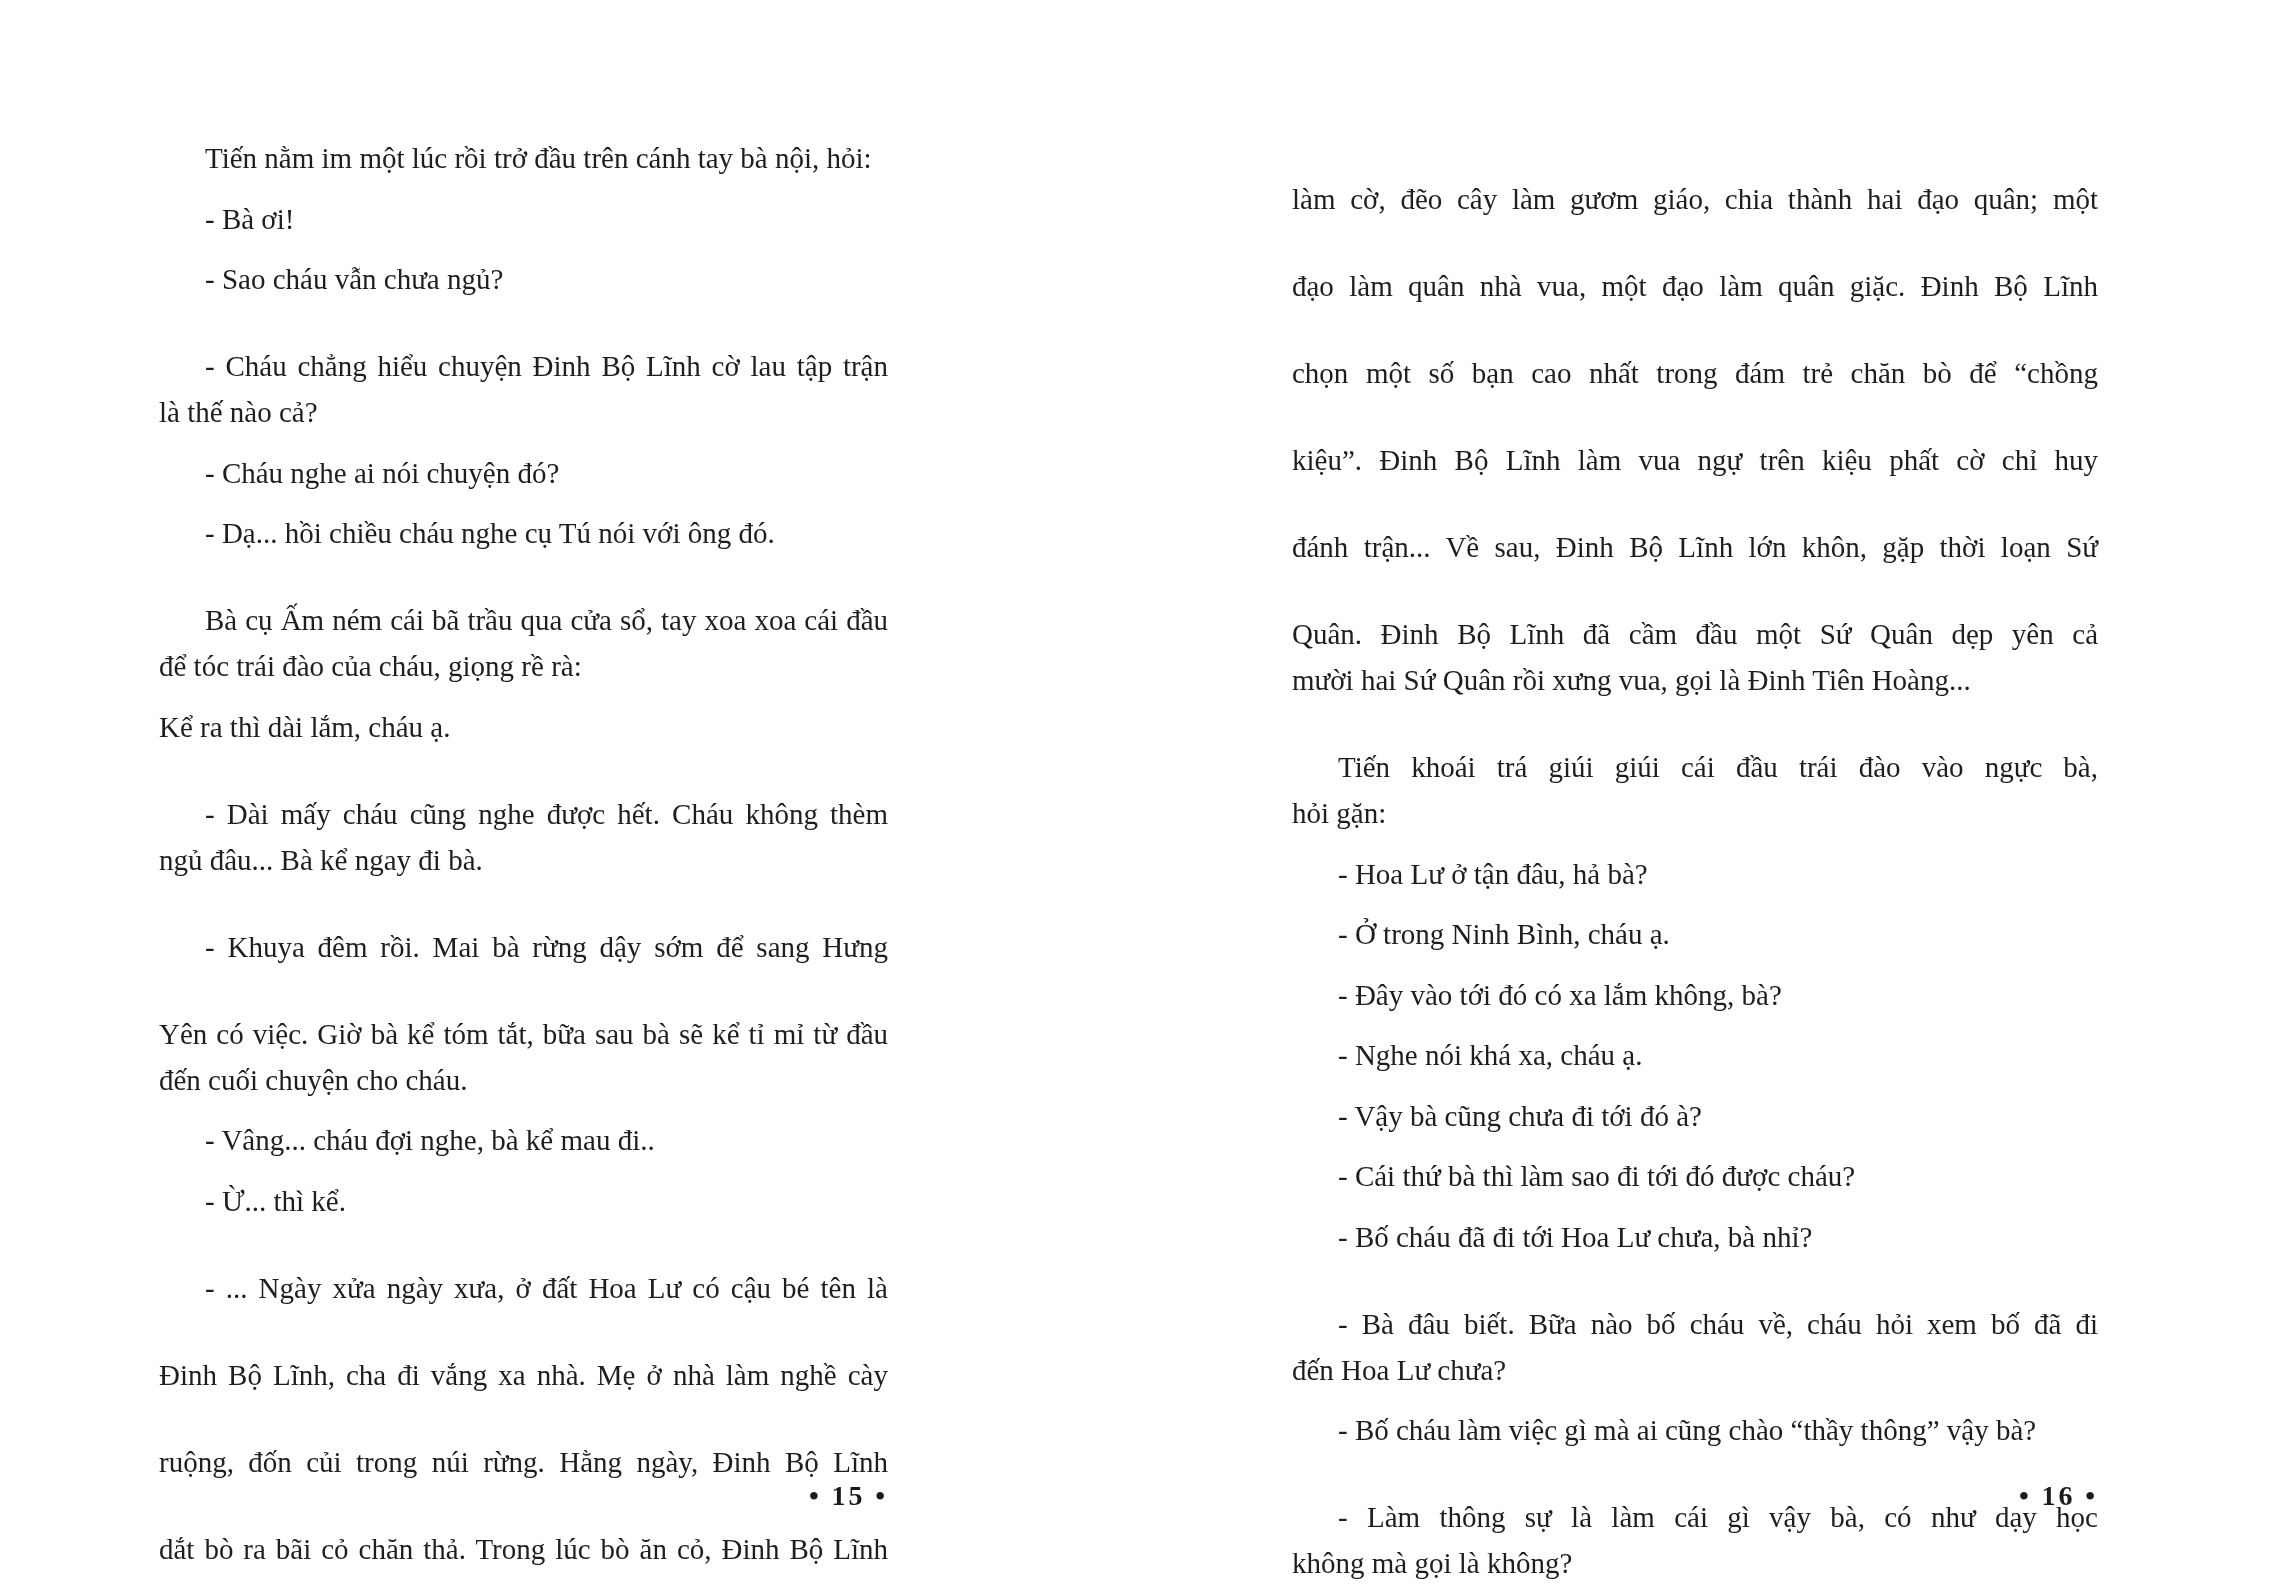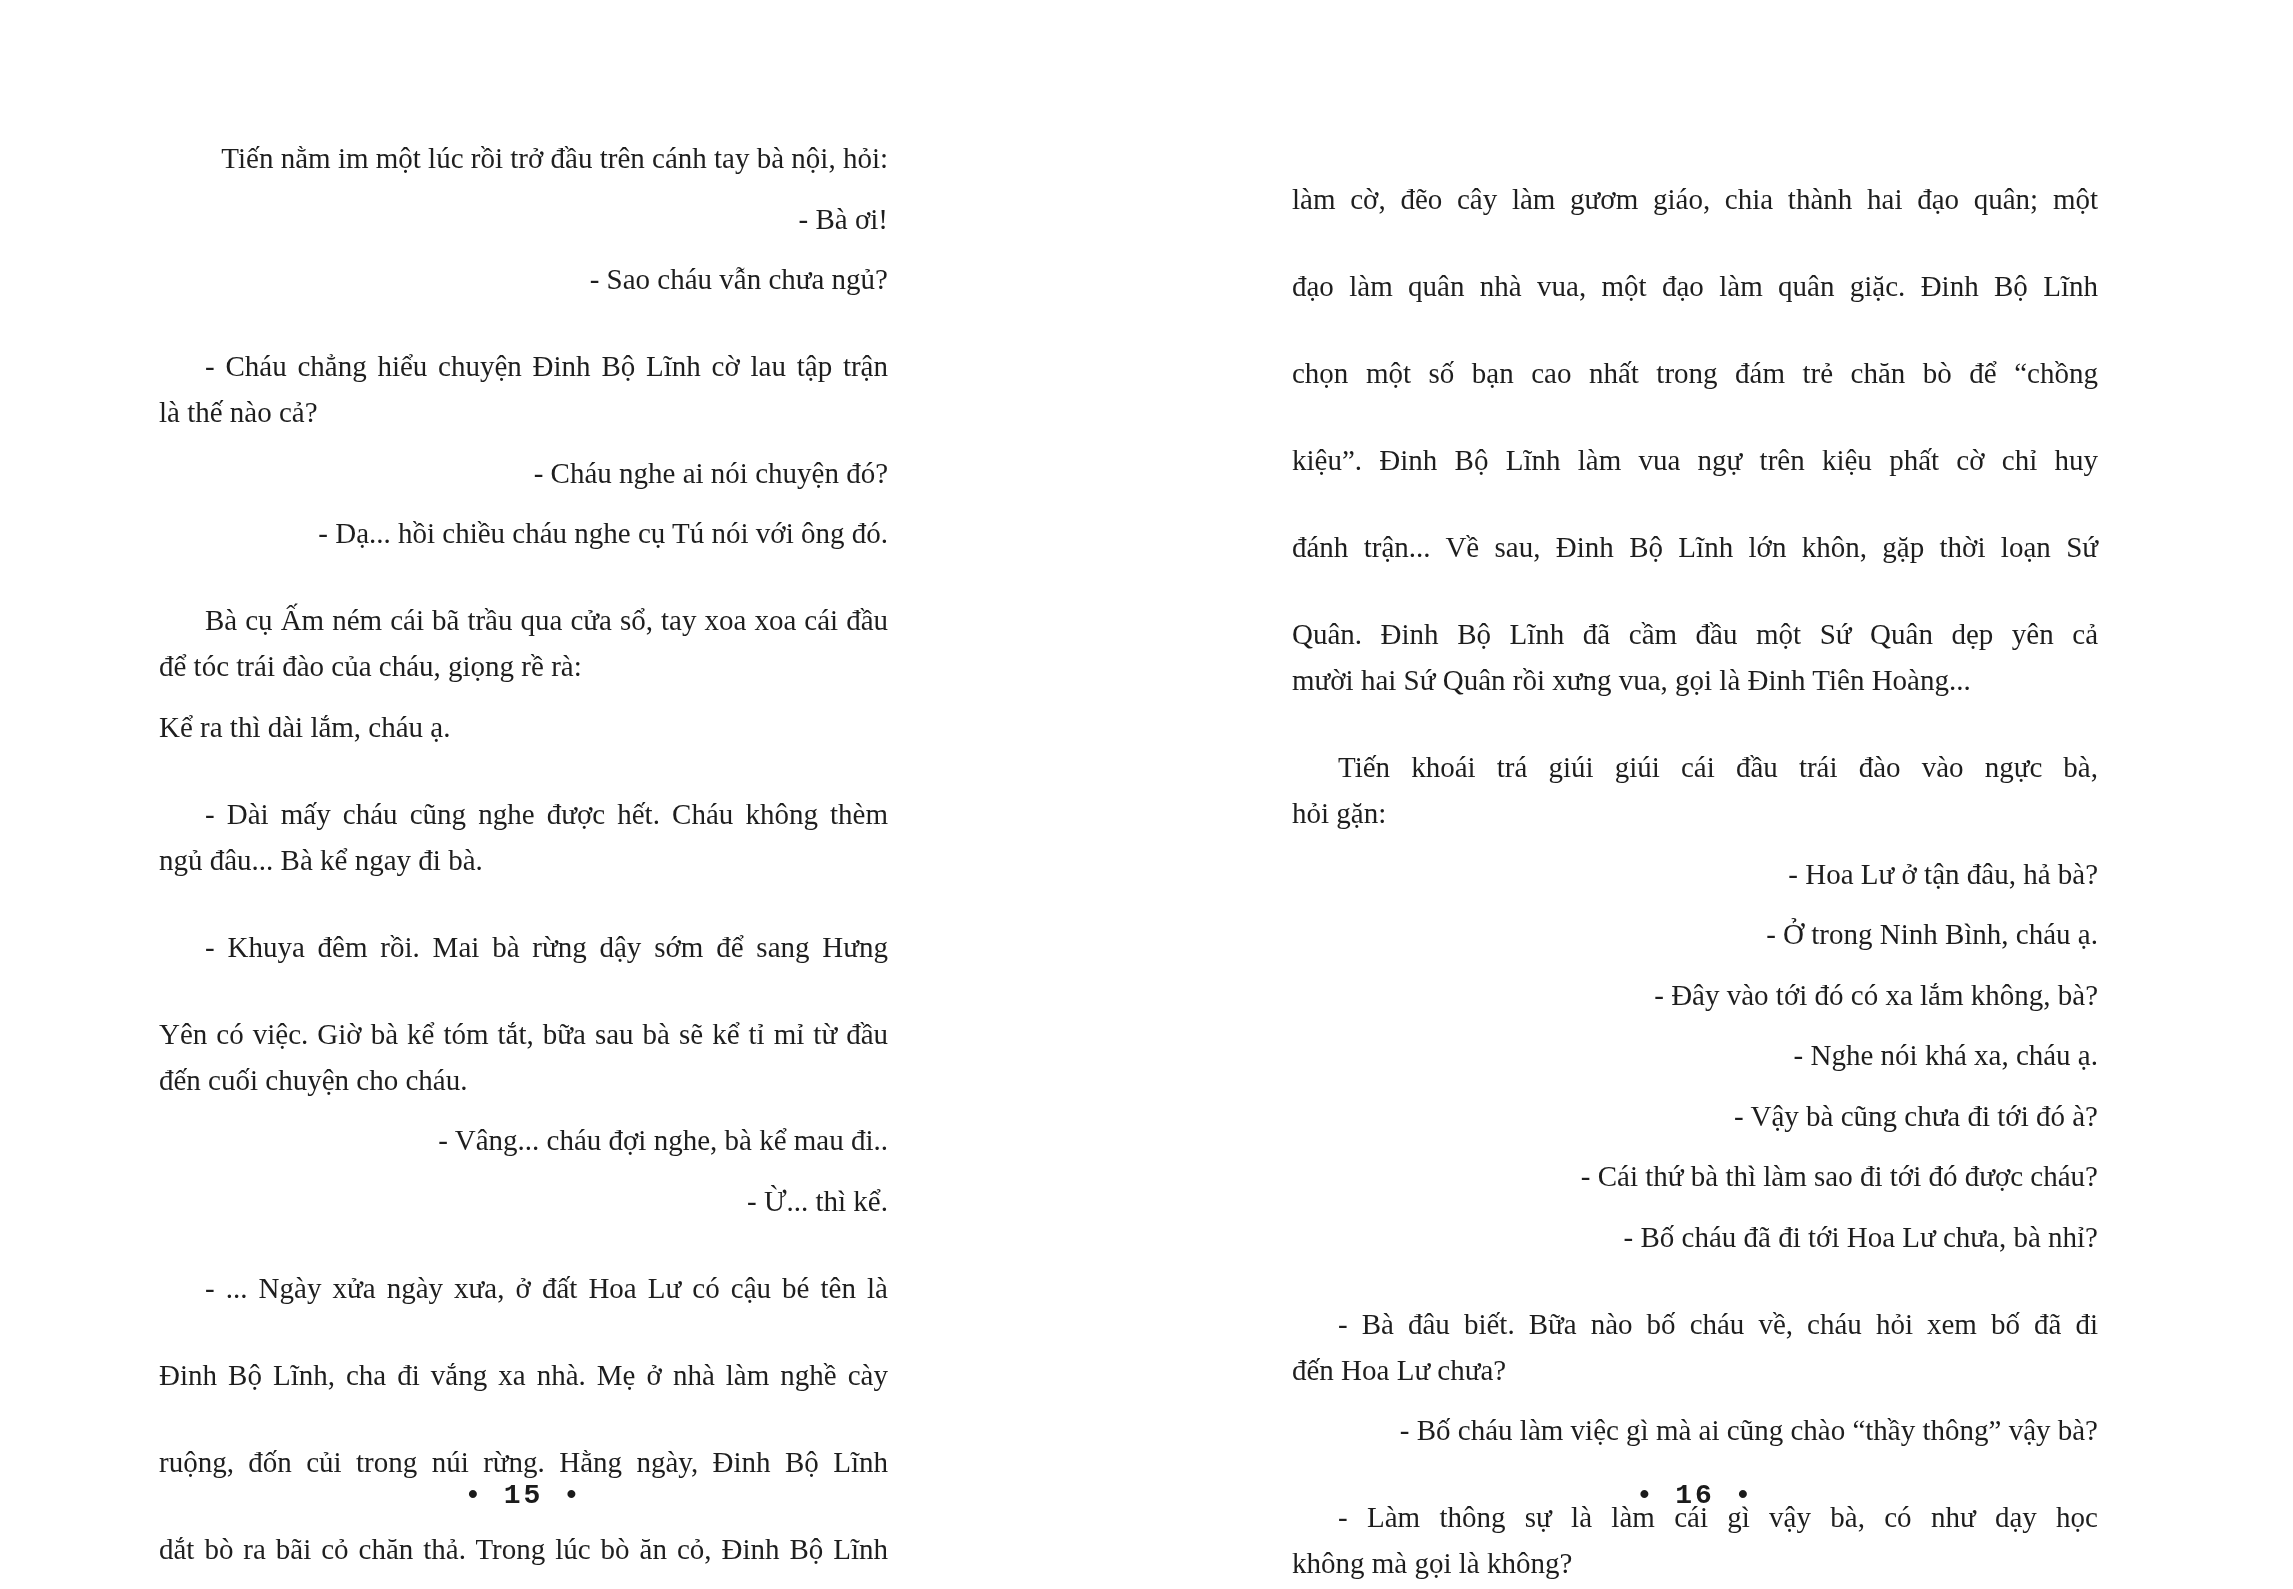--- a/index.html
+++ b/index.html
@@ -43,29 +43,28 @@
     text-align: left;
     white-space: normal;
   }
   .line.fill {
     text-align: justify;
     text-align-last: justify;
     margin-top: 41px;
   }
   .line.indent {
     text-indent: 46px;
-    text-align: right;
   }
   .pagenum {
     position: absolute;
     top: 1345px;
     left: 0;
     width: 100%;
-    text-align: center;
-    font-family: Liberation Mono, monospace;
+    text-align: right;
+    font-family: Liberation Serif, serif;
     font-size: 28px;
     font-weight: 600;
     letter-spacing: 2.9px;
     color: #1b1b1b;
   }
 </style>
 </head>
 <body>
 
 <div class="spread">

